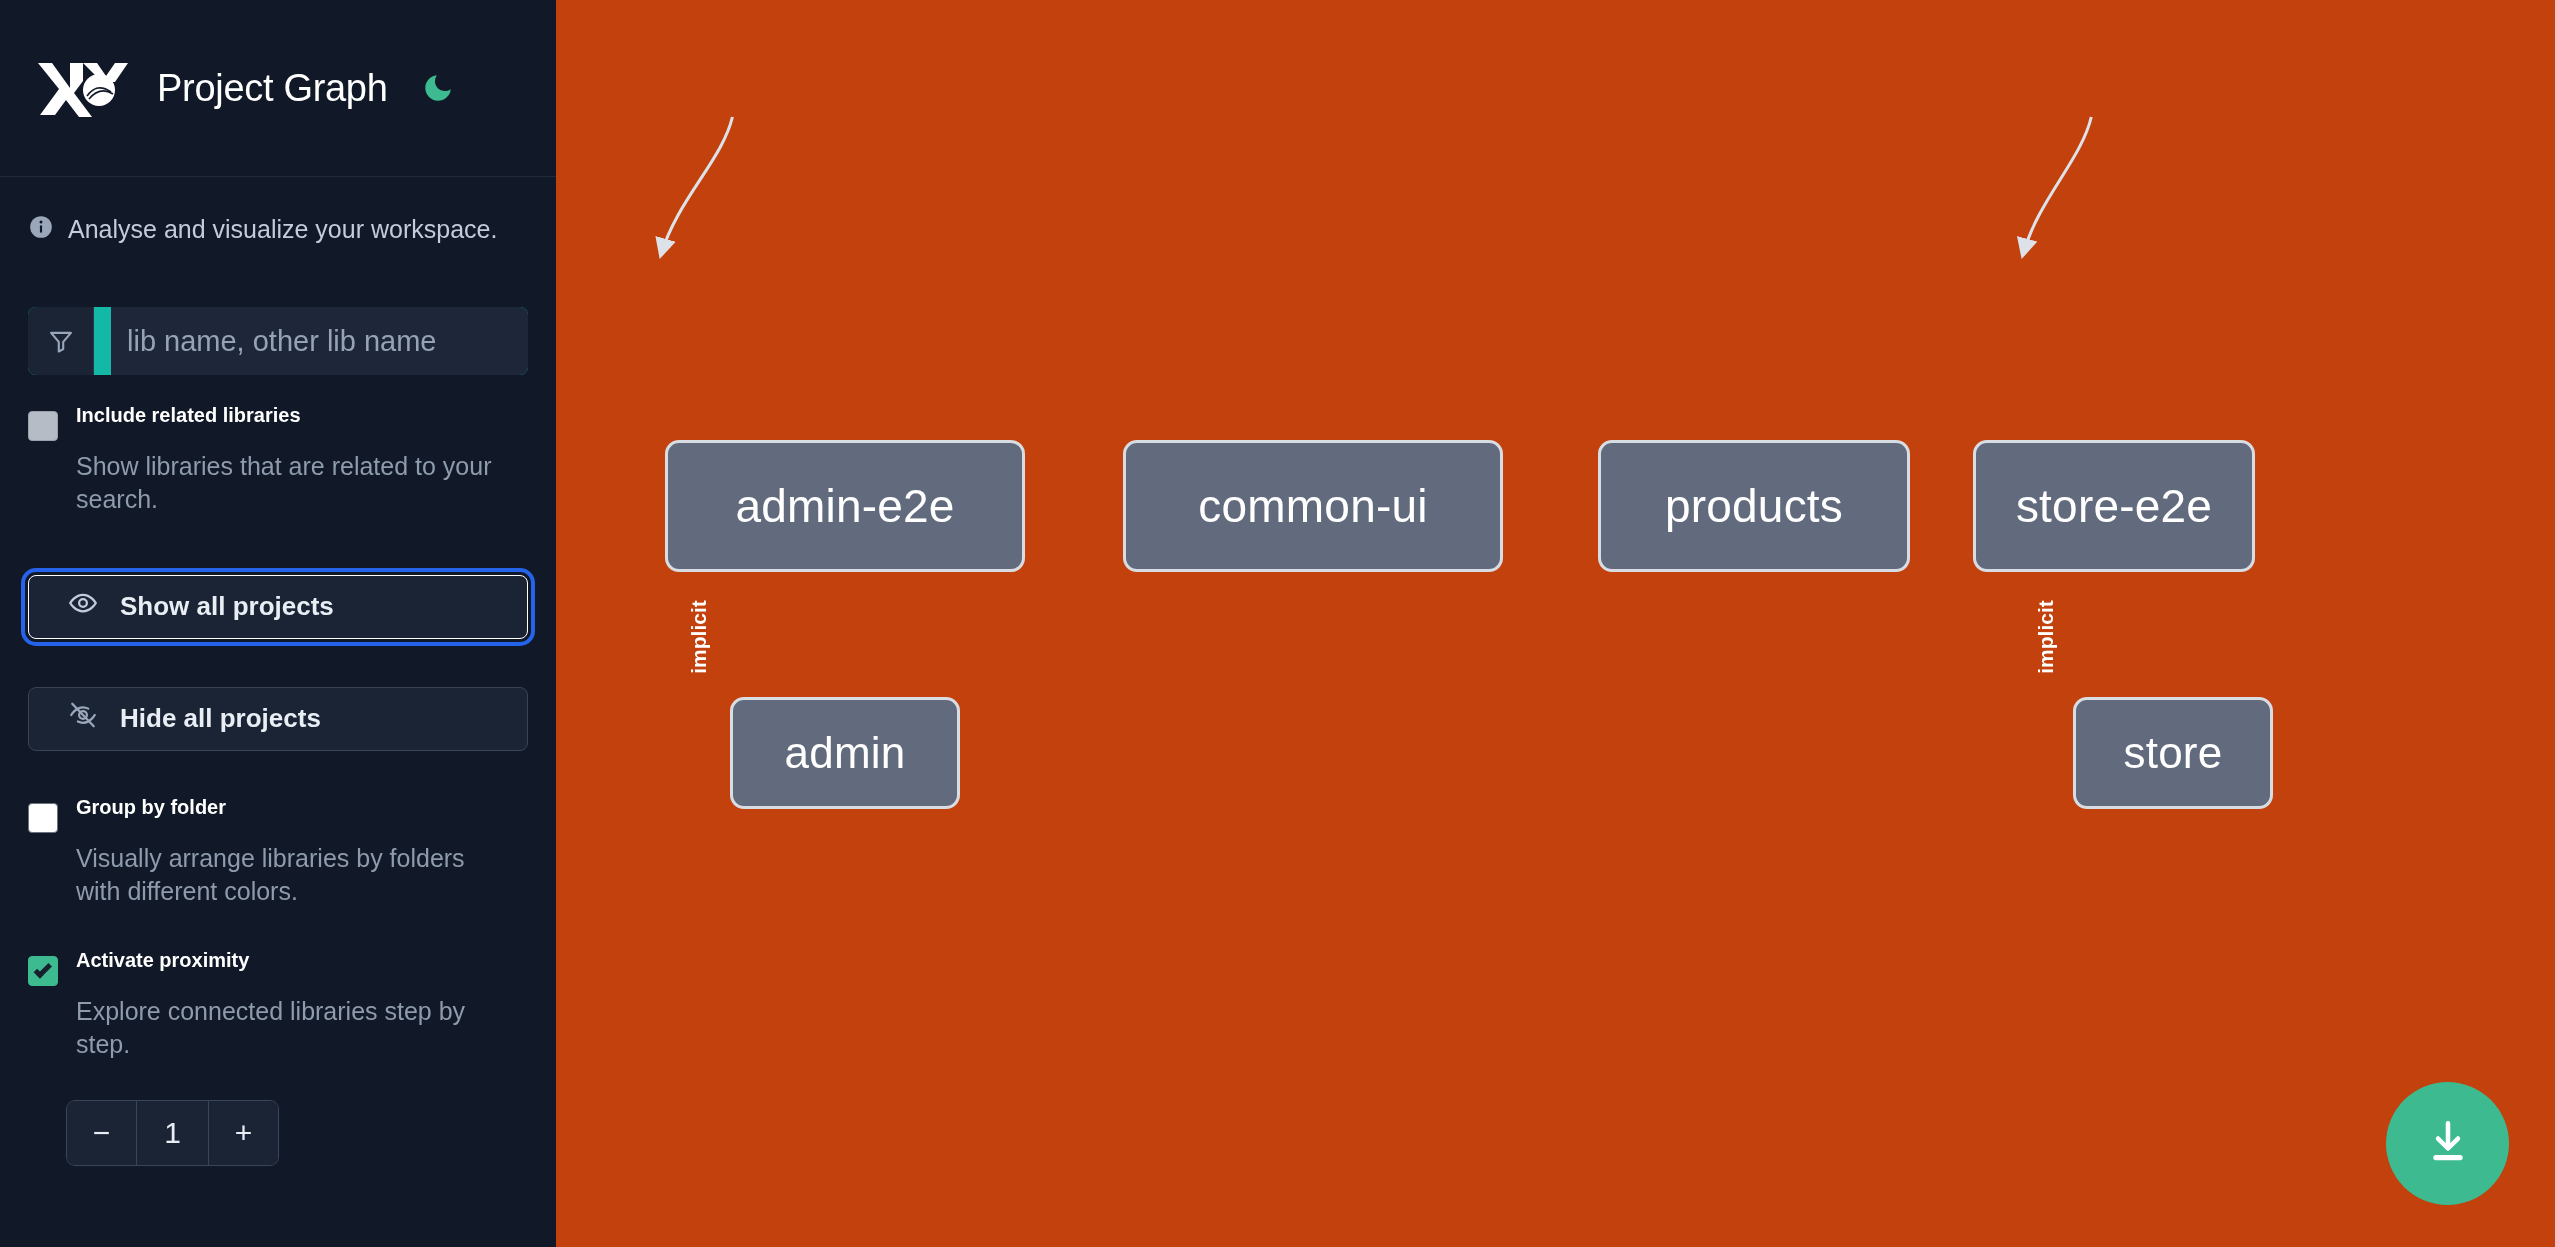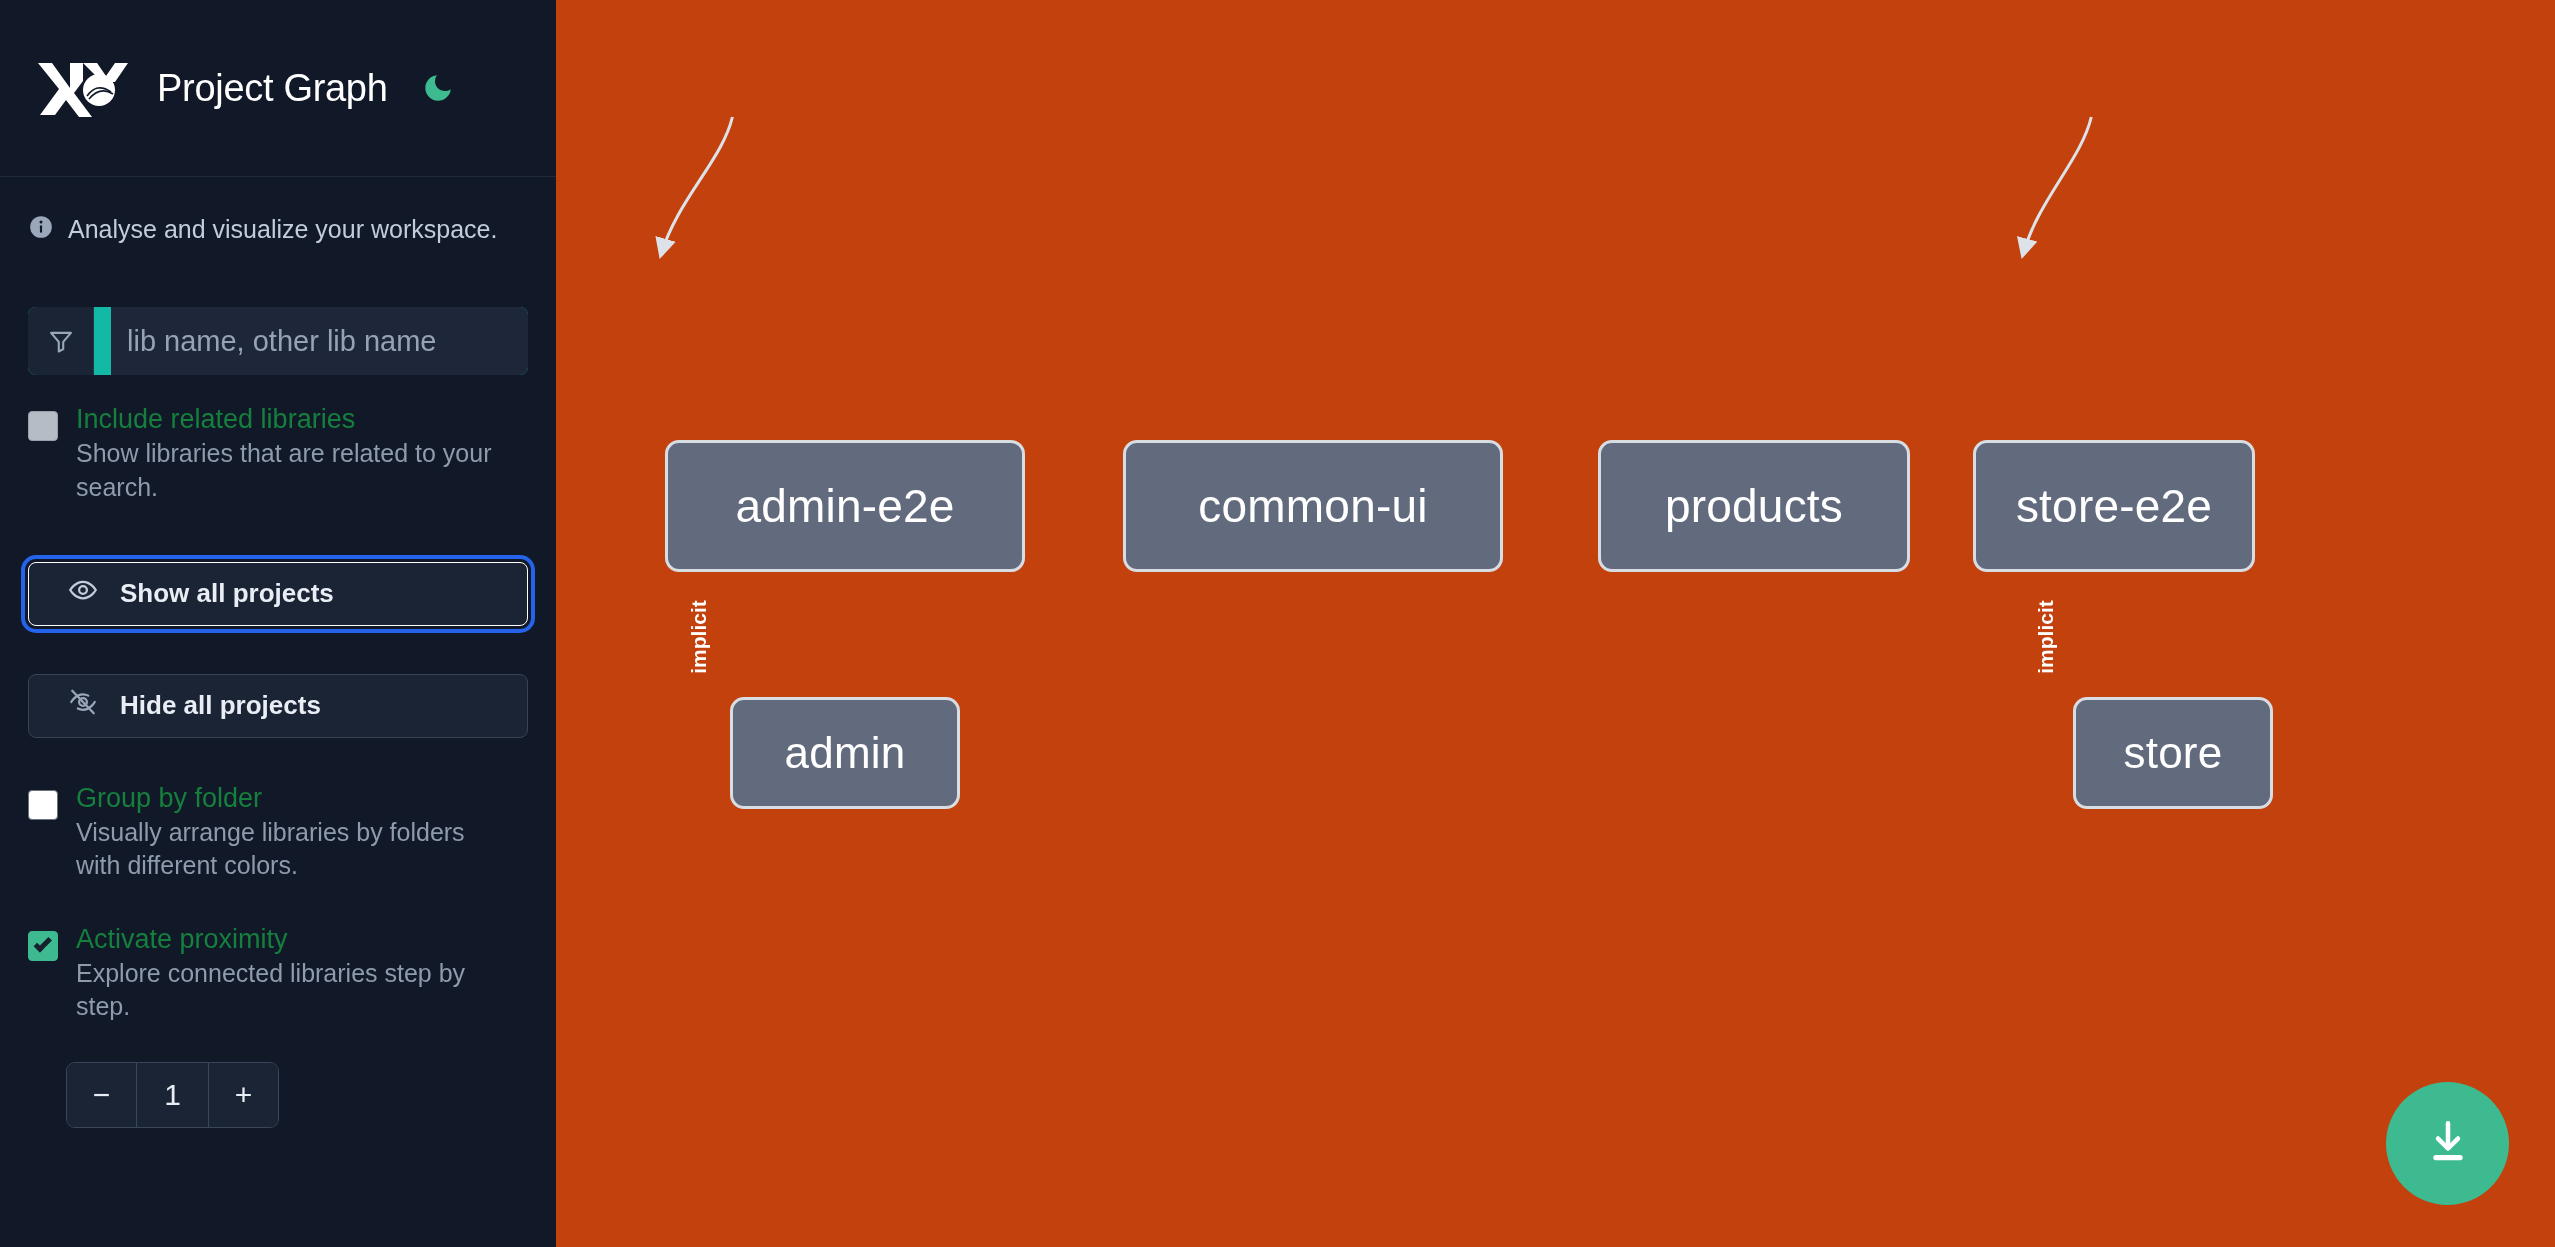--- a/index.html
+++ b/index.html
@@ -80,22 +80,22 @@
     cursor: pointer;
   }
   .checkbox.grey  { background: #b6bcc6; border: 1px solid #9aa1ad; }
   .checkbox.white { background: #ffffff; border: 1px solid #6b7280; }
   .checkbox.green { background: #3dba8f; border: 1px solid #3dba8f; }
   .checkbox .tick {
     display: block; width: 17px; height: 9px;
     border-left: 5px solid #17212e; border-bottom: 5px solid #17212e;
     transform: rotate(-45deg) translate(1px,-2px);
   }
-  .check-title { font-size: 27px; font-weight: normal; color: #15803d; line-height: 1.05; }
-  .check-desc  { font-size: 25px; color: #8e9bad; line-height: 1.33; margin-top: 4px; max-width: 435px; }
+  .check-title { font-size: 20px; font-weight: bold; color: #ffffff; line-height: 1.05; }
+  .check-desc  { font-size: 25px; color: #8e9bad; line-height: 1.33; margin-top: 24px; max-width: 435px; }
 
   .btn {
     display: flex; align-items: center;
     height: 64px; width: 100%;
     background: #1b2435;
     border: 1px solid #384356;
     border-radius: 8px;
     color: #e9eef5;
     font-family: "Liberation Sans", sans-serif;
     font-size: 26px; font-weight: bold;

